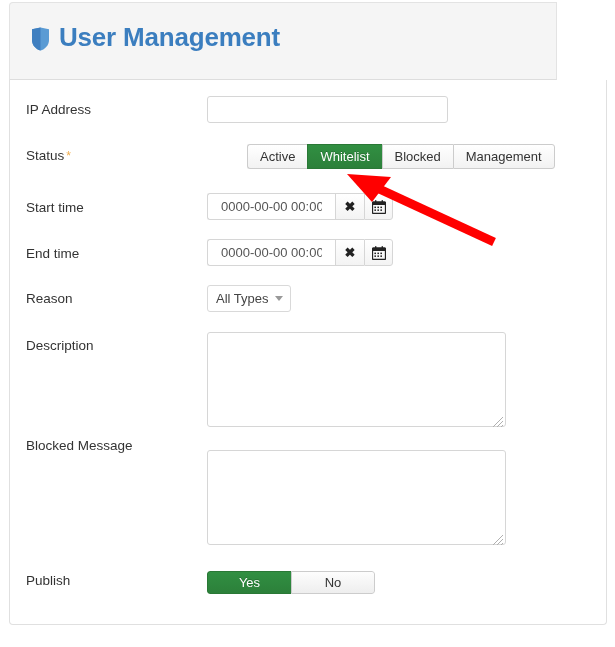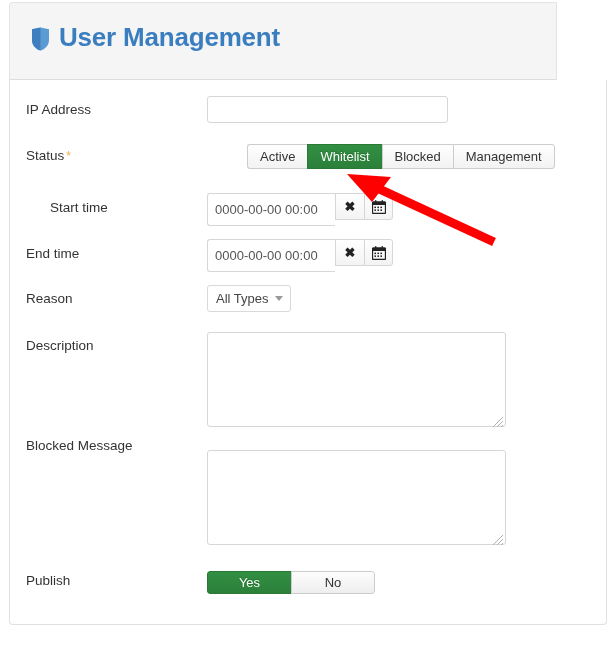--- a/index.html
+++ b/index.html
@@ -139,30 +139,30 @@
     text-shadow: 0 -1px 0 rgba(0,0,0,0.2);
   }
 
   
   .dt-wrap {
     display: flex;
     align-items: stretch;
   }
   .dt-input {
     width: 128px;
-    height: 33px;
+    height: 27px;
     border: 1px solid #d6d6d6;
     border-right: none;
     border-radius: 3px 0 0 3px;
     background: #ffffff;
     box-sizing: border-box;
     font-family: "Liberation Sans", sans-serif;
     font-size: 13px;
     color: #555555;
-    padding: 0 7px;
+    padding: 0 13px;
     outline: none;
   }
   .dt-btn {
     width: 29px;
     height: 27px;
     border: 1px solid #d6d6d6;
     border-right: none;
     background: linear-gradient(#ffffff, #f3f3f3);
     box-sizing: border-box;
     display: flex;
@@ -303,21 +303,21 @@
       <div class="btn-group">
         <div class="btn">Active</div>
         <div class="btn active">Whitelist</div>
         <div class="btn">Blocked</div>
         <div class="btn">Management</div>
       </div>
     </div>
   </div>
 
   <div class="form-row" style="top:100px;">
-    <div class="form-label" style="top:20px;margin-left:24px;">Start time</div>
+    <div class="form-label" style="top:20px;">Start time</div>
     <div class="field-area" style="top:13px;">
       <div class="dt-wrap">
         <input class="dt-input" type="text" value="0000-00-00 00:00" style="">
         <div class="dt-btn">
           <span class="x-glyph">✖</span>
         </div>
         <div class="dt-btn">
           <svg width="14" height="14" viewBox="0 0 14 14" xmlns="http://www.w3.org/2000/svg">
             <rect x="0.5" y="2" width="13" height="11.5" rx="1" fill="none" stroke="#222" stroke-width="1.3"></rect>
             <rect x="0.5" y="2" width="13" height="3" fill="#222"></rect>

